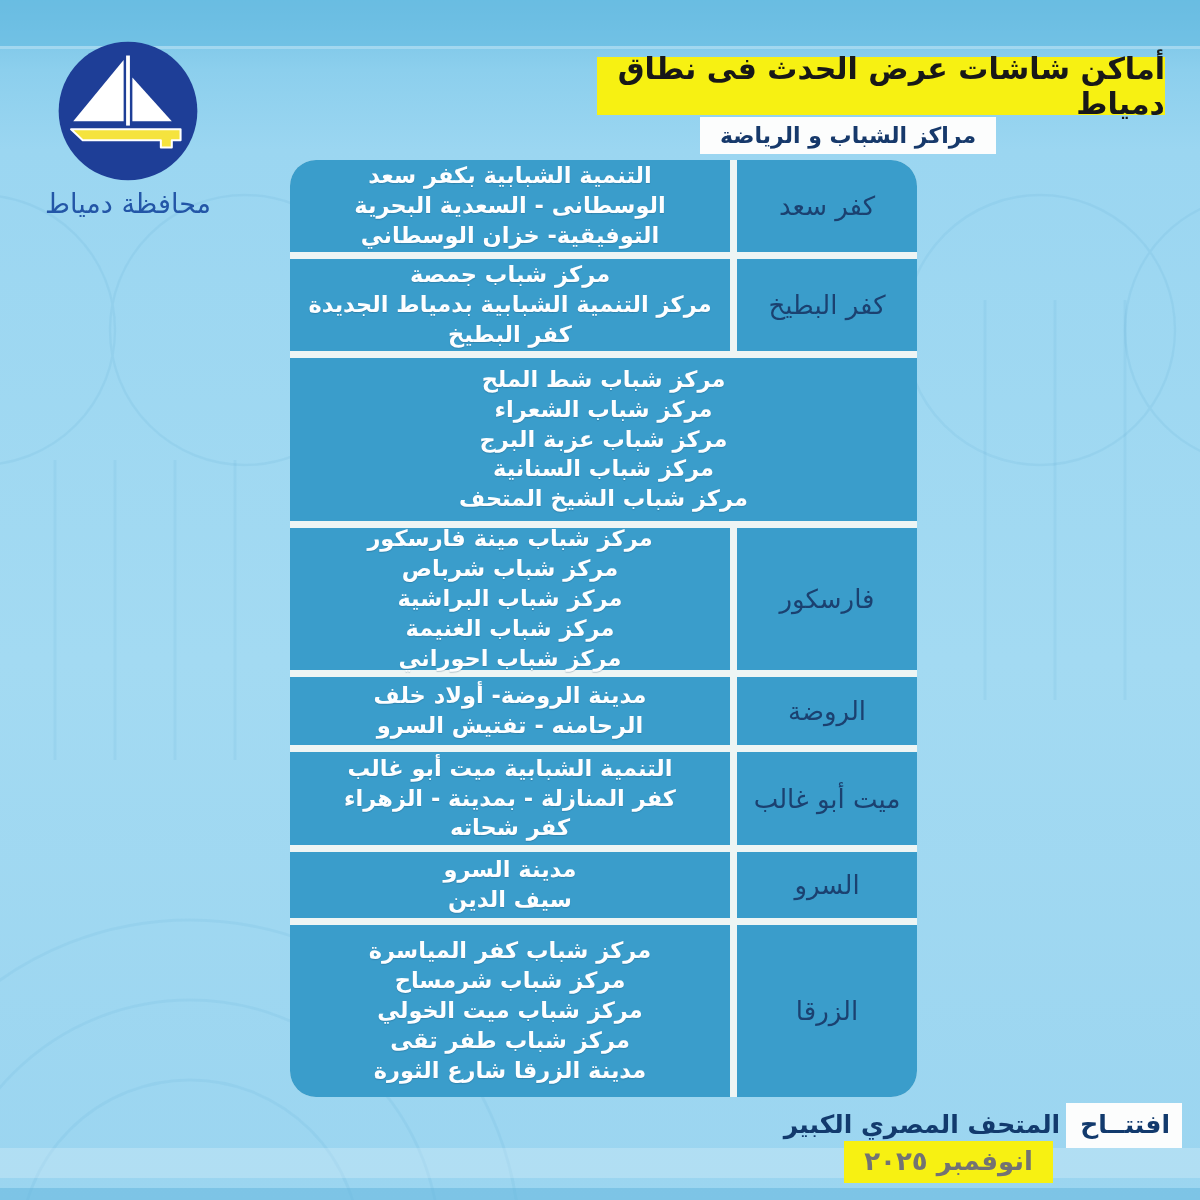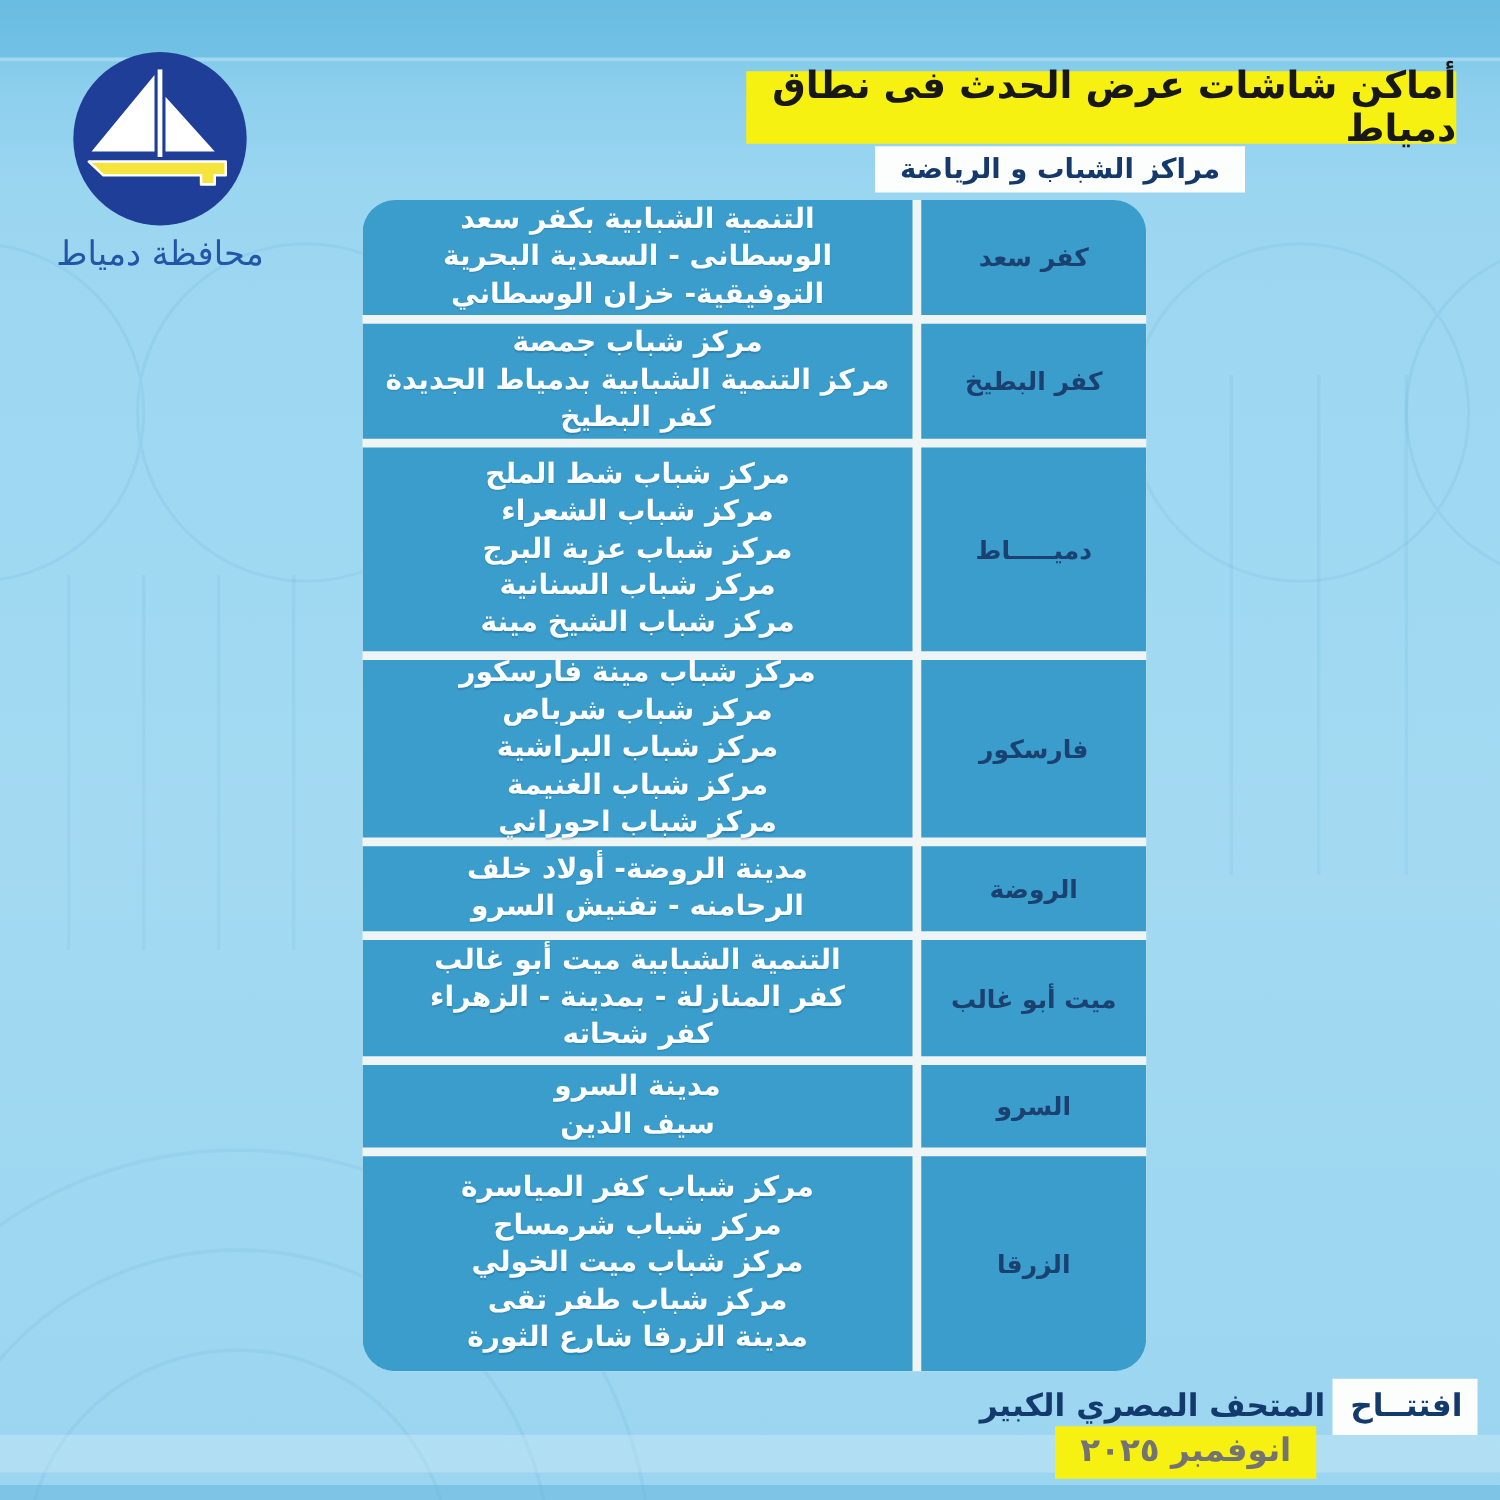--- a/index.html
+++ b/index.html
@@ -39,21 +39,21 @@
   .row:nth-child(2){height:92px;}
   .row:nth-child(3){height:163px;}
   .row:nth-child(4){height:142px;}
   .row:nth-child(5){height:68px;}
   .row:nth-child(6){height:93px;}
   .row:nth-child(7){height:66px;}
   .row:nth-child(8){height:172px;}
   .cell{background:#3a9dcb;}
   .cell.region{
     width:180px;flex-shrink:0;display:flex;align-items:center;justify-content:center;
-    color:#1b4170;font-size:20px;font-weight:bold;text-align:center;padding:0 6px;box-sizing:border-box;
+    color:#1b4170;font-size:26px;font-weight:normal;text-align:center;padding:0 6px;box-sizing:border-box;
   }
   .cell.content{
     flex:1;display:flex;flex-direction:column;align-items:center;justify-content:center;
     color:#fdfeff;font-size:22.5px;font-weight:bold;line-height:1.33;
     text-shadow:0 1px 1px rgba(20,60,90,.25);padding:4px 8px;box-sizing:border-box;
   }
 
   
   .footer-line1{
     position:absolute;right:18px;top:1103px;direction:rtl;white-space:nowrap;
@@ -129,27 +129,26 @@
     <div class="row">
       <div class="cell region">كفر البطيخ</div>
       <div class="cell content">
         <div>مركز شباب جمصة</div>
         <div>مركز التنمية الشبابية بدمياط الجديدة</div>
         <div>كفر البطيخ</div>
       </div>
     </div>
 
     <div class="row">
-      <div class="cell region">دميـــــاط</div>
       <div class="cell content">
         <div>مركز شباب شط الملح</div>
         <div>مركز شباب الشعراء</div>
         <div>مركز شباب عزبة البرج</div>
         <div>مركز شباب السنانية</div>
-        <div>مركز شباب الشيخ مينة</div>
+        <div>مركز شباب الشيخ المتحف</div>
       </div>
     </div>
 
     <div class="row">
       <div class="cell region">فارسكور</div>
       <div class="cell content">
         <div>مركز شباب مينة فارسكور</div>
         <div>مركز شباب شرباص</div>
         <div>مركز شباب البراشية</div>
         <div>مركز شباب الغنيمة</div>

